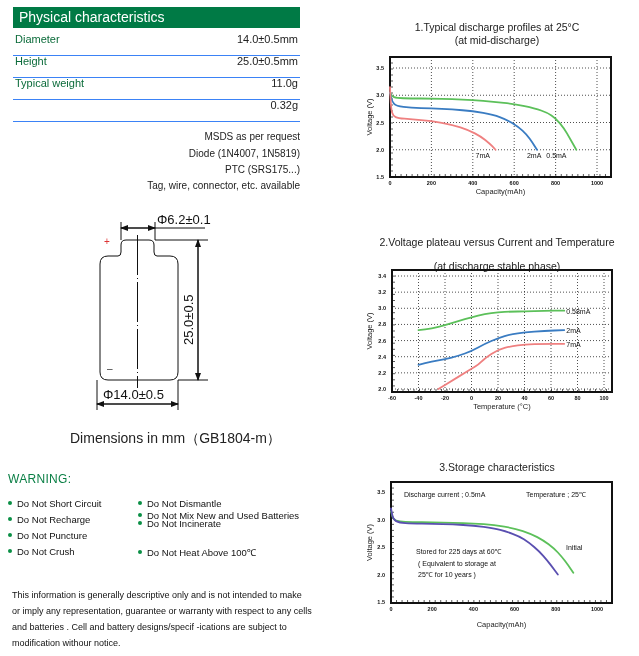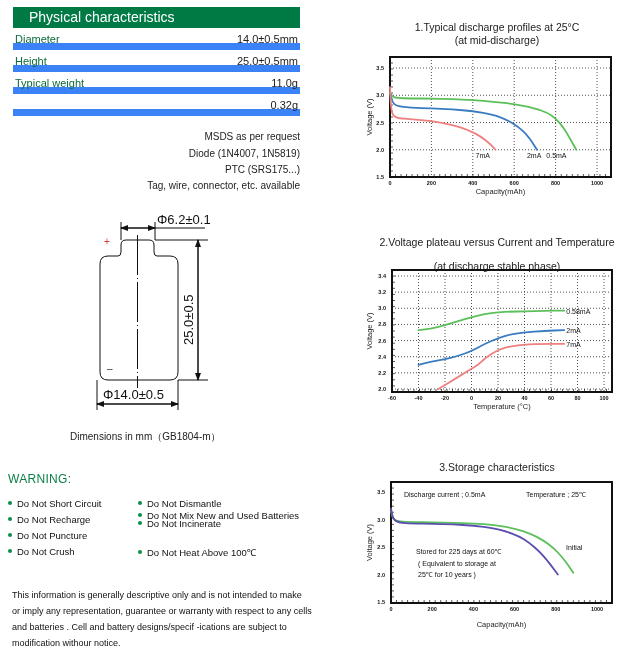--- a/index.html
+++ b/index.html
@@ -1,24 +1,24 @@
 <!DOCTYPE html>
 <html><head>
 <meta charset="utf-8">
 <style>
   html, body { margin:0; padding:0; background:#ffffff; }
   body { width:639px; height:656px; position:relative; overflow:hidden; font-family:"Liberation Sans", sans-serif; color:#111; }
   .abs { position:absolute; }
   
-  #phys-header { left:13px; top:7px; width:287px; height:21px; background:#007a45; color:#fff; font-size:14px; line-height:21px; padding-left:16px; box-sizing:border-box; }
-  .phys-row { left:13px; width:287px; height:22px; border-bottom:7px solid #3b82f6; color:#0b6b3a; font-size:11px; line-height:22px; box-sizing:border-box; }
+  #phys-header { left:13px; top:7px; width:287px; height:21px; background:#007a45; color:#fff; font-size:14px; line-height:21px; padding-left:6px; box-sizing:border-box; }
+  .phys-row { left:13px; width:287px; height:28px; border-bottom:1px solid #3b82f6; color:#0b6b3a; font-size:11px; line-height:22px; box-sizing:border-box; }
   .phys-row .lbl { position:absolute; left:2px; }
   .phys-row .val { position:absolute; right:2px; color:#222; }
   .opt-line { right:339px; font-size:10px; text-align:right; color:#222; white-space:nowrap; }
-  #dim-caption { left:70px; top:430px; font-size:10px; color:#222; }
+  #dim-caption { left:70px; top:430px; font-size:14px; color:#222; }
   #warning-title { left:8px; top:472px; font-size:12px; color:#0a7f45; letter-spacing:0.3px; }
   .warn-item { font-size:9.5px; color:#111; white-space:nowrap; }
   .warn-item .dot { display:inline-block; width:4px; height:4px; border-radius:50%; background:#0a8f45; margin-right:5px; vertical-align:middle; position:relative; top:-1px; }
   #disclaimer { left:12px; top:587px; width:300px; font-size:9px; line-height:16px; color:#111; }
   .chart-title { font-size:10.5px; color:#222; text-align:center; white-space:nowrap; }
   svg text { font-family:"Liberation Sans", sans-serif; }
 </style>
 </head>
 <body>
 

